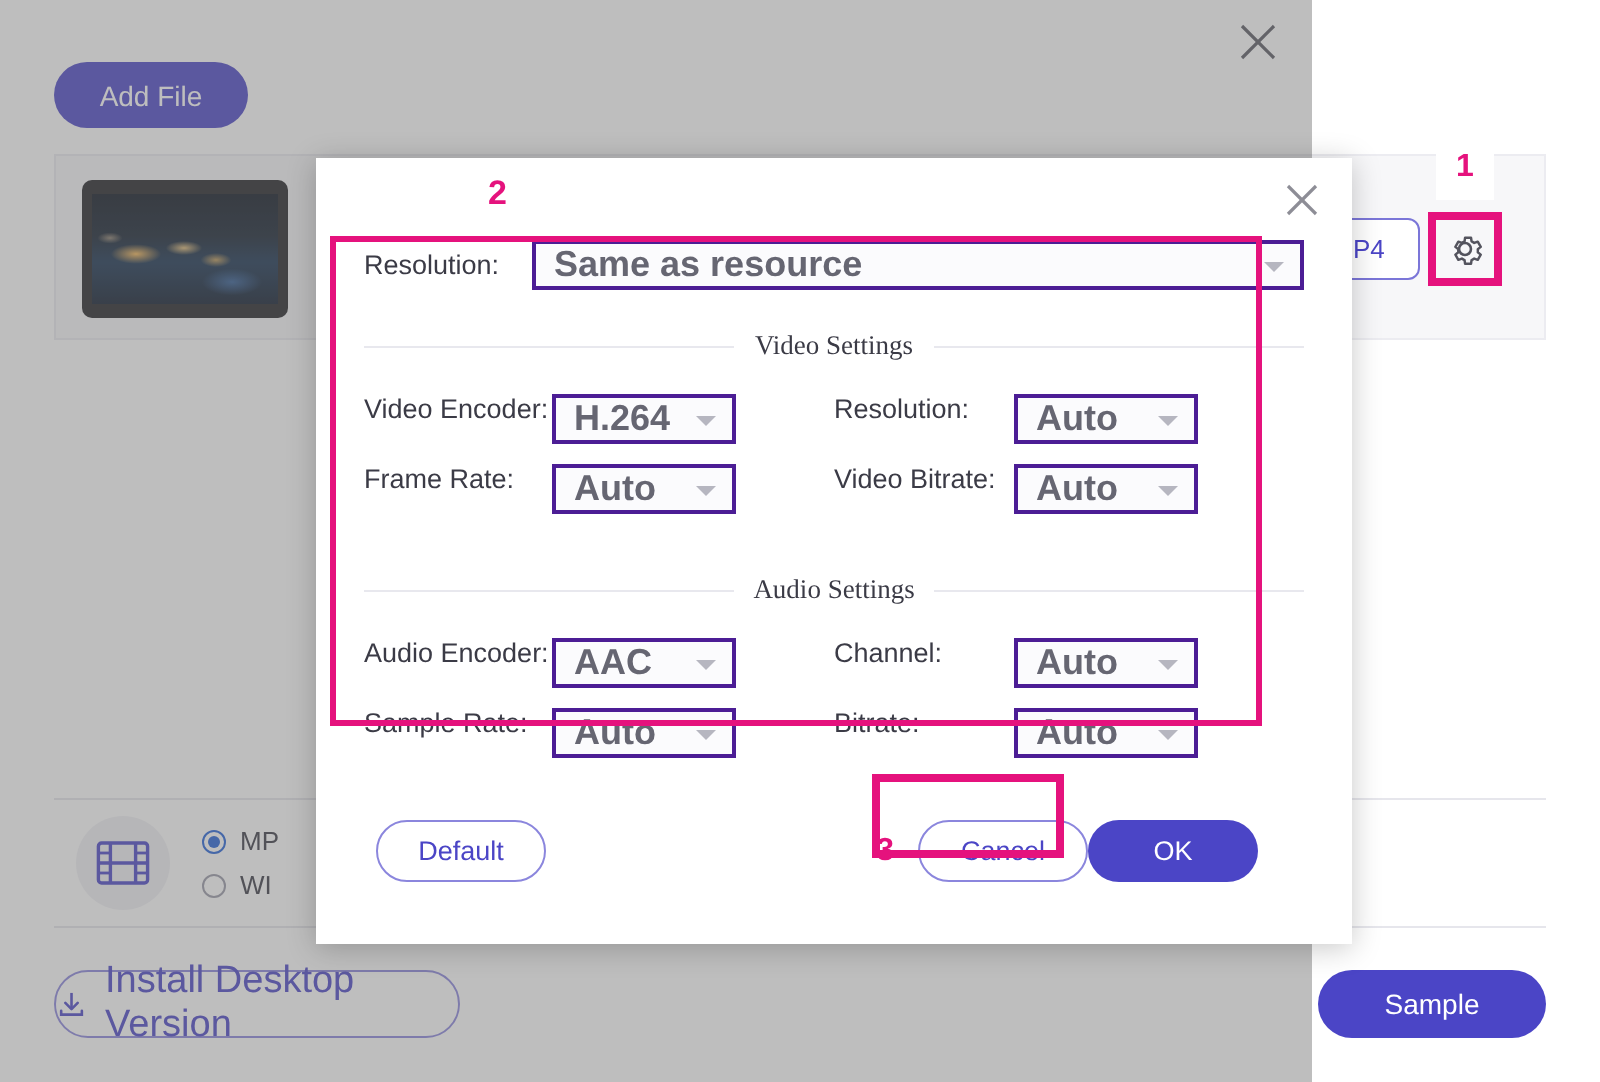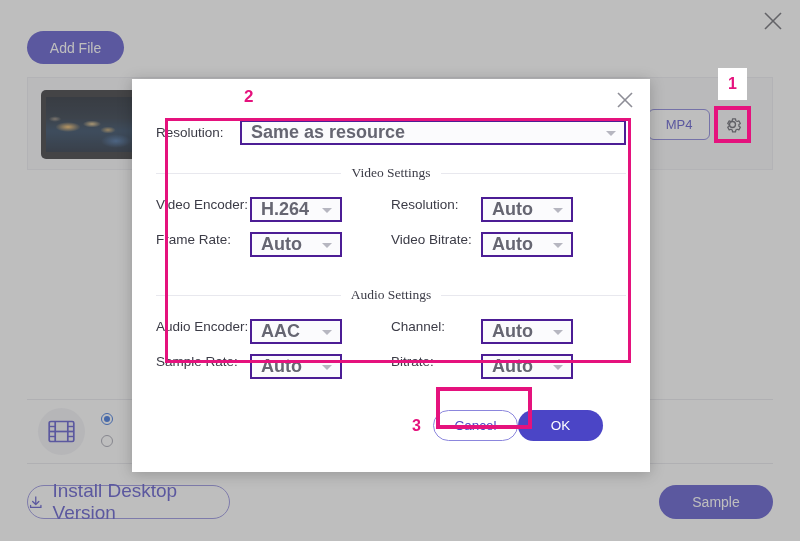--- a/index.html
+++ b/index.html
@@ -3,21 +3,21 @@
 <meta charset="utf-8">
 <style>
   * { box-sizing: border-box; margin: 0; padding: 0; }
   html, body {
     width: 800px; height: 541px;
     font-family: "Liberation Sans", sans-serif;
     overflow: hidden;
   }
   #app {
     position: relative;
-    width: 800px; height: 541px;
+    width: 656px; height: 541px;
     background: #000000;
   }
 
   
   .app-layer { position: absolute; inset: 0; background: #ffffff; }
 
   .add-file-btn {
     position: absolute; left: 27px; top: 31px;
     width: 97px; height: 33px;
     border-radius: 17px;
@@ -96,21 +96,21 @@
     width: 47px; height: 47px; border-radius: 50%;
     background: #f1f1f5;
     display: flex; align-items: center; justify-content: center;
     flex: 0 0 auto;
   }
   .radio-group {
     margin-left: 16px;
     display: flex; flex-direction: column; justify-content: center;
     gap: 7px;
   }
-  .radio-line { display: flex; gap: 20px; font-size: 13px; color: #3b3b46; font-style: italic; }
+  .radio-line { display: flex; align-items: center; gap: 7px; font-size: 13px; color: #3b3b46; }
   .radio-dot {
     width: 12px; height: 12px; border-radius: 50%;
     border: 1px solid #9a9aa8; background: #fff;
     display: inline-block; position: relative; flex: 0 0 auto;
   }
   .radio-dot.on { border-color: #2563d8; }
   .radio-dot.on::after {
     content: ""; position: absolute; left: 2px; top: 2px;
     width: 6px; height: 6px; border-radius: 50%; background: #2563d8;
   }
@@ -146,21 +146,21 @@
 
   
   .dim {
     position: absolute; inset: 0;
     background: rgba(110,110,110,0.45);
     pointer-events: none;
   }
 
   
   .modal {
-    position: absolute; left: 132px; top: 79px;
+    position: absolute; left: 158px; top: 79px;
     width: 518px; height: 393px;
     background: #ffffff;
     box-shadow: 0 2px 14px rgba(0,0,0,0.22);
   }
   .modal-close {
     position: absolute; right: 12px; top: 8px;
     width: 26px; height: 26px;
     display: flex; align-items: center; justify-content: center;
     cursor: pointer;
   }
@@ -455,20 +455,21 @@
             <div class="sel sel-sm">
               <span>Auto</span>
               <span class="caret"></span>
             </div>
           </div>
         </div>
       </div>
     </div>
 
     <div class="footer">
+      <div class="pill btn-default">Default</div>
       <div style="flex:1"></div>
       <div class="badge3" style="margin-right:12px">3</div>
       <div class="pill btn-cancel">Cancel</div>
       <div class="pill btn-ok" style="margin-right:17px">OK</div>
     </div>
   </div>
 
   <div class="badge2">2</div>
   <div class="hl-form"></div>
   <div class="hl-ok"></div>

